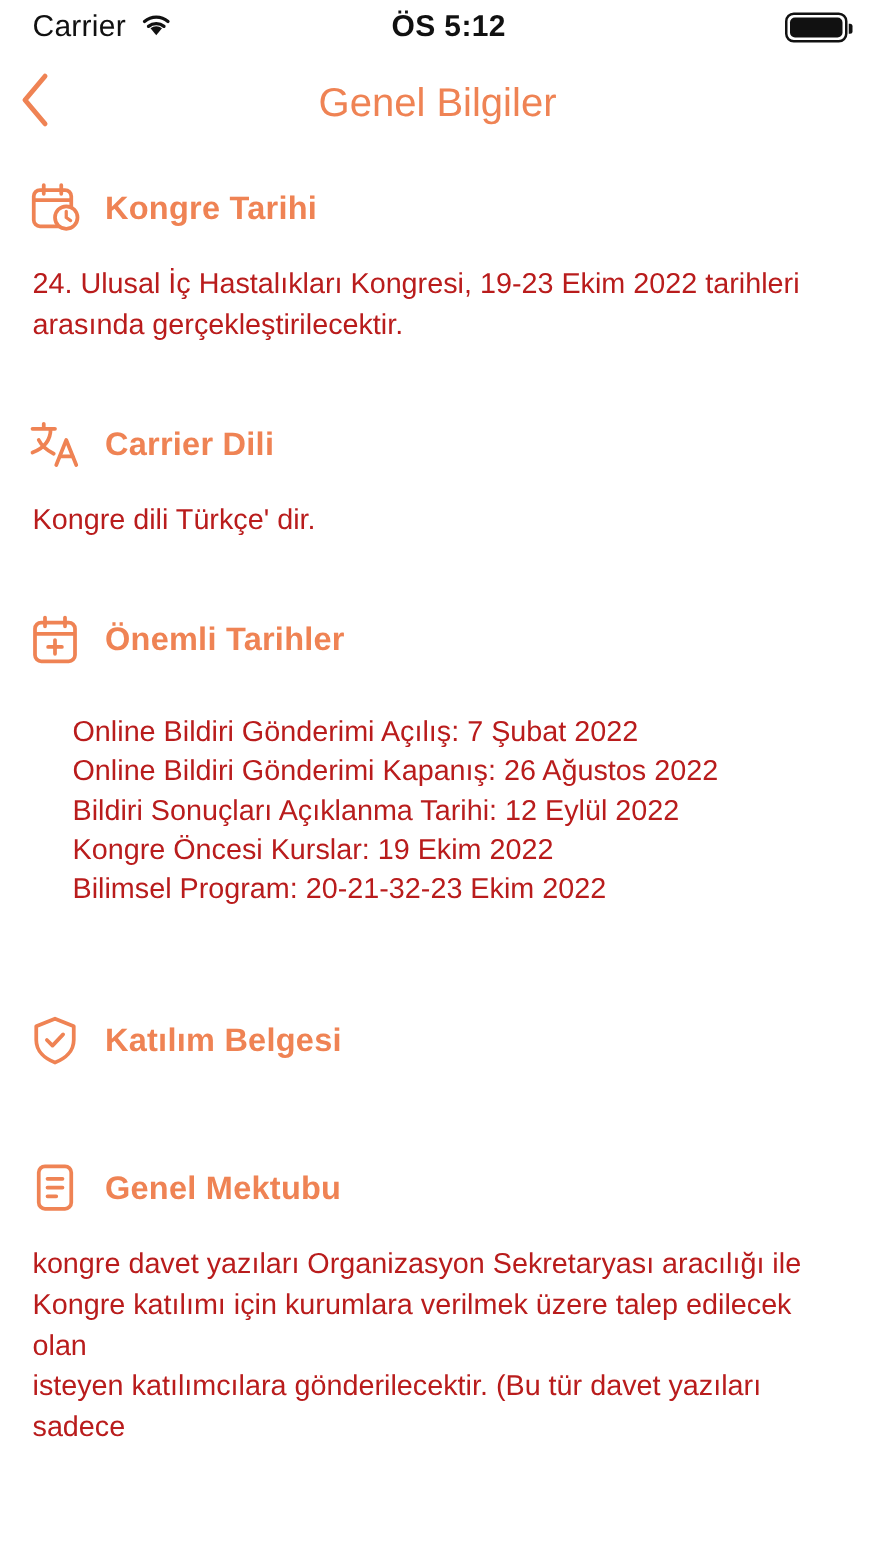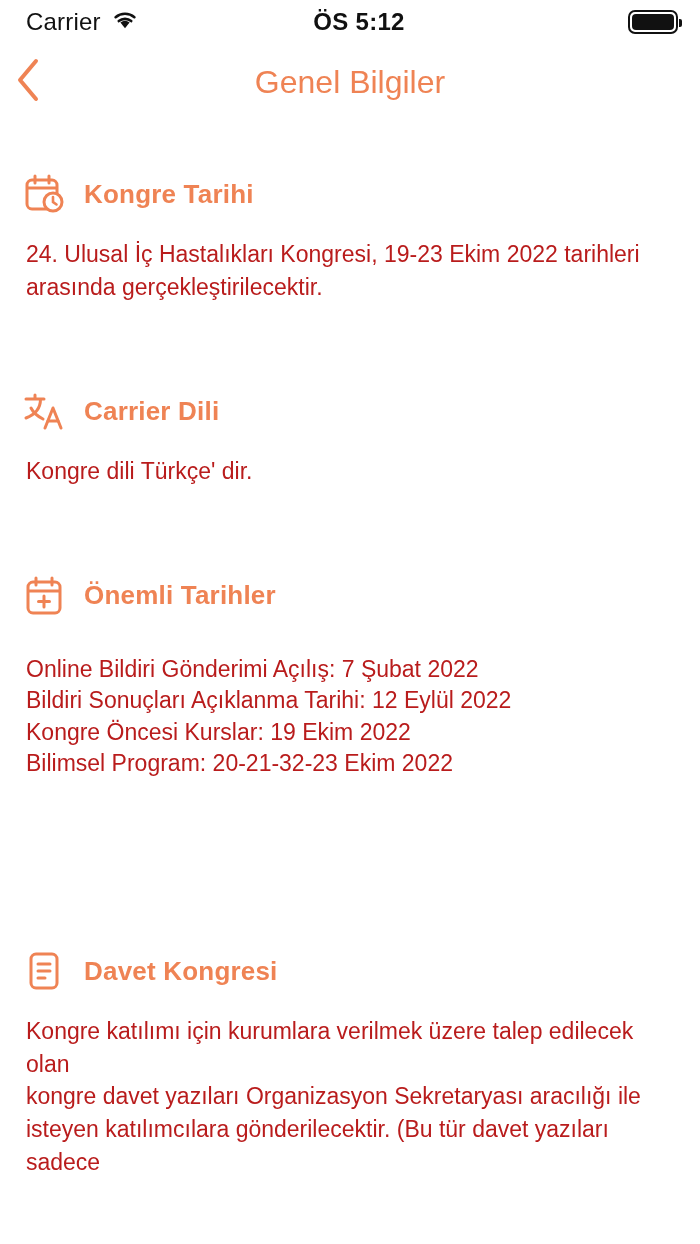--- a/index.html
+++ b/index.html
@@ -106,21 +106,20 @@
   
   .content {
     padding: 24px 22px 0 22px;
   }
   .section { margin-bottom: 6px; }
   .section-head {
     display: flex;
     align-items: center;
     gap: 18px;
     margin-bottom: 22px;
-    margin-top: 28px;
   }
   .sec-icon {
     width: 44px;
     height: 44px;
     flex: 0 0 44px;
     display: flex;
     align-items: center;
     justify-content: center;
   }
   .sec-title {
@@ -132,21 +131,21 @@
   .sec-body {
     font-size: 23px;
     line-height: 1.42;
     color: #b91c1c;
     padding: 0 4px;
   }
   .sec-body .line { display: block; }
   .gap-lg { height: 52px; }
   .gap-sm { height: 26px; }
   .gap-xs { height: 14px; }
-  .dates { line-height: 1.36; }
+  .dates { line-height: 1.36; margin-left: 32px; }
 </style>
 </head>
 <body>
 
 <div class="phone">
 
   <div class="statusbar">
     <div class="sb-left">
       <span class="sb-carrier">Carrier</span>
       <span class="wifi-icon">
@@ -226,46 +225,56 @@
             <path d="M5 16 H37" stroke="#ef8354" stroke-width="3"></path>
             <path d="M13 3 V10 M29 3 V10" stroke="#ef8354" stroke-width="3" stroke-linecap="round"></path>
             <path d="M21 21 V32 M15.5 26.5 H26.5" stroke="#ef8354" stroke-width="3" stroke-linecap="round"></path>
           </svg>
         </span>
         <span class="sec-title">Önemli Tarihler</span>
       </div>
       <div class="gap-xs"></div>
       <div class="sec-body dates">
         <span class="line">Online Bildiri Gönderimi Açılış: 7 Şubat 2022</span>
+        <span class="line">Online Bildiri Gönderimi Kapanış: 26 Ağustos 2022</span>
         <span class="line">Bildiri Sonuçları Açıklanma Tarihi: 12 Eylül 2022</span>
         <span class="line">Kongre Öncesi Kurslar: 19 Ekim 2022</span>
         <span class="line">Bilimsel Program: 20-21-32-23 Ekim 2022</span>
       </div>
     </div>
 
     <div class="gap-lg"></div>
     <div class="gap-sm"></div>
 
     <div class="section">
+      <div class="section-head">
+        <span class="sec-icon">
+          <svg width="42" height="42" viewBox="0 0 42 42">
+            <path d="M21 4 L36 10 V21 C36 30 29 36 21 39 C13 36 6 30 6 21 V10 Z" stroke="#ef8354" stroke-width="3" fill="none" stroke-linejoin="round"></path>
+            <path d="M14.5 21 L19 25.5 L27.5 16.5" stroke="#ef8354" stroke-width="3" fill="none" stroke-linecap="round" stroke-linejoin="round"></path>
+          </svg>
+        </span>
+        <span class="sec-title">Katılım Belgesi</span>
+      </div>
     </div>
 
     <div class="gap-lg"></div>
 
     <div class="section">
       <div class="section-head">
         <span class="sec-icon">
           <svg width="42" height="42" viewBox="0 0 42 42">
             <rect x="8" y="4" width="26" height="34" rx="5" stroke="#ef8354" stroke-width="3" fill="none"></rect>
             <path d="M15 14 H27 M15 21 H27 M15 28 H22" stroke="#ef8354" stroke-width="3" stroke-linecap="round"></path>
           </svg>
         </span>
-        <span class="sec-title">Davet Kongresi</span>
+        <span class="sec-title">Genel Mektubu</span>
       </div>
       <div class="sec-body">
+        <span class="line">kongre davet yazıları Organizasyon Sekretaryası aracılığı ile</span>
         <span class="line">Kongre katılımı için kurumlara verilmek üzere talep edilecek olan</span>
-        <span class="line">kongre davet yazıları Organizasyon Sekretaryası aracılığı ile</span>
         <span class="line">isteyen katılımcılara gönderilecektir. (Bu tür davet yazıları sadece</span>
 
       </div>
     </div>
 
   </div>
 </div>
 
 </body></html>

